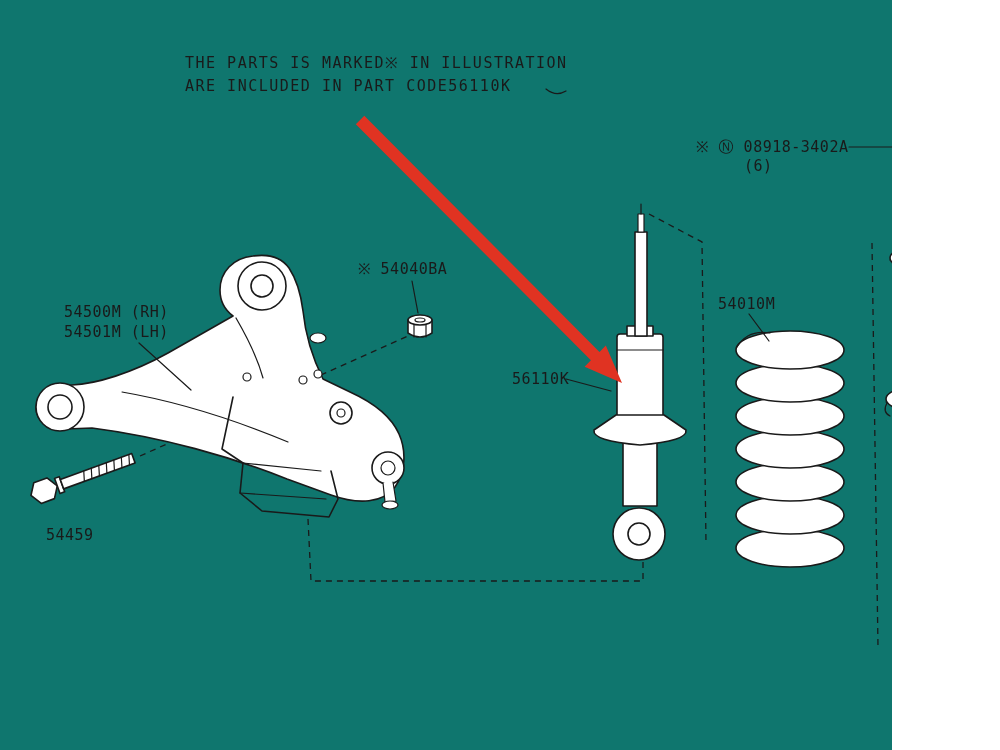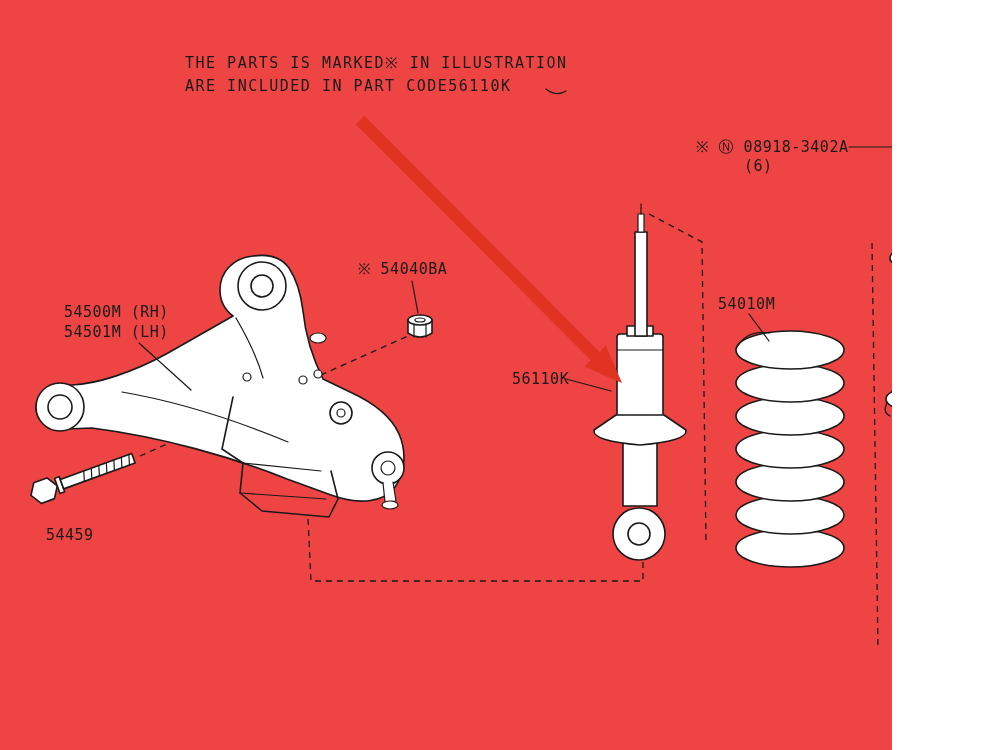--- a/index.html
+++ b/index.html
@@ -1,16 +1,16 @@
 <!DOCTYPE html>
 <html><head>
 <meta charset="utf-8">
 <style>
   html,body { margin:0; padding:0; background:#ffffff; }
-  #page { position:relative; width:892px; height:750px; background:#ef4444; overflow:hidden; }
+  #page { position:relative; width:892px; height:750px; background:#0f766e; overflow:hidden; }
   svg { display:block; }
   .lbl  { font-family:"DejaVu Sans Mono", monospace; font-size:15px; letter-spacing:0.5px; fill:#1a1a1a; }
   .note { font-family:"DejaVu Sans Mono", monospace; font-size:15px; letter-spacing:1.5px; fill:#1a1a1a; }
   .ink  { stroke:#1a1a1a; fill:none; stroke-width:1.6; stroke-linecap:round; stroke-linejoin:round; }
   .thin { stroke-width:1.2; }
   .wf   { fill:#ffffff; }
   .dash { stroke:#1a1a1a; fill:none; stroke-width:1.3; stroke-dasharray:6 5; }
 </style>
 </head>
 <body>

